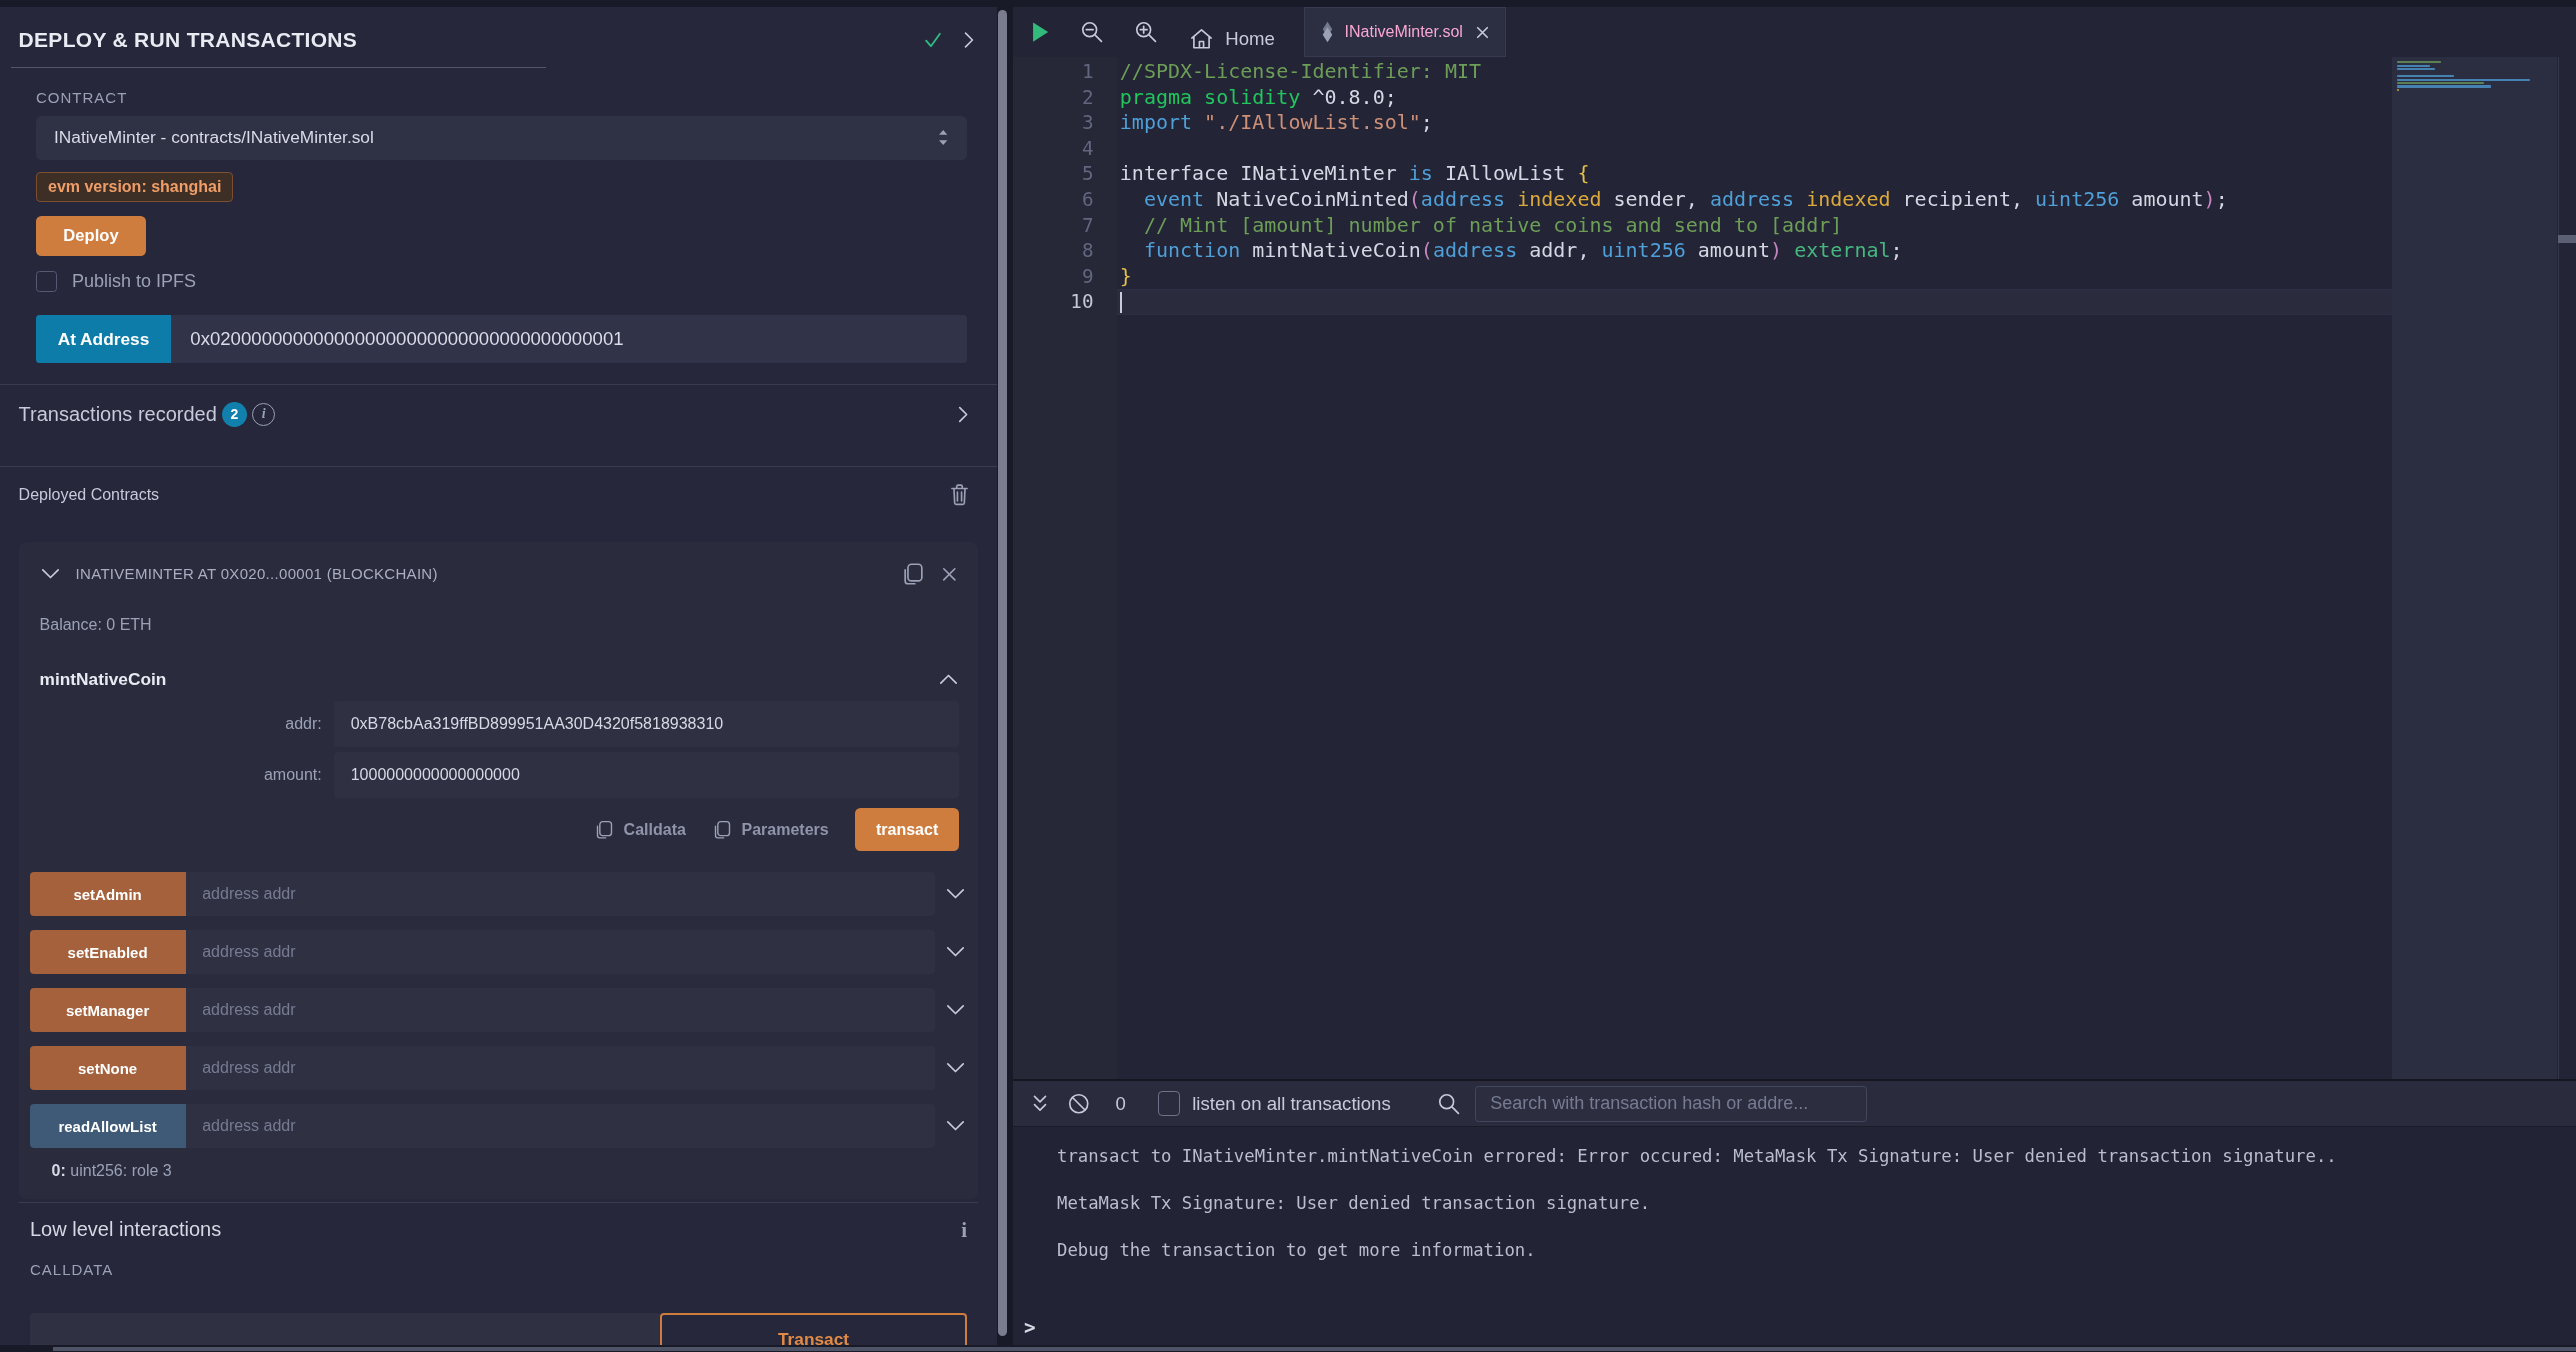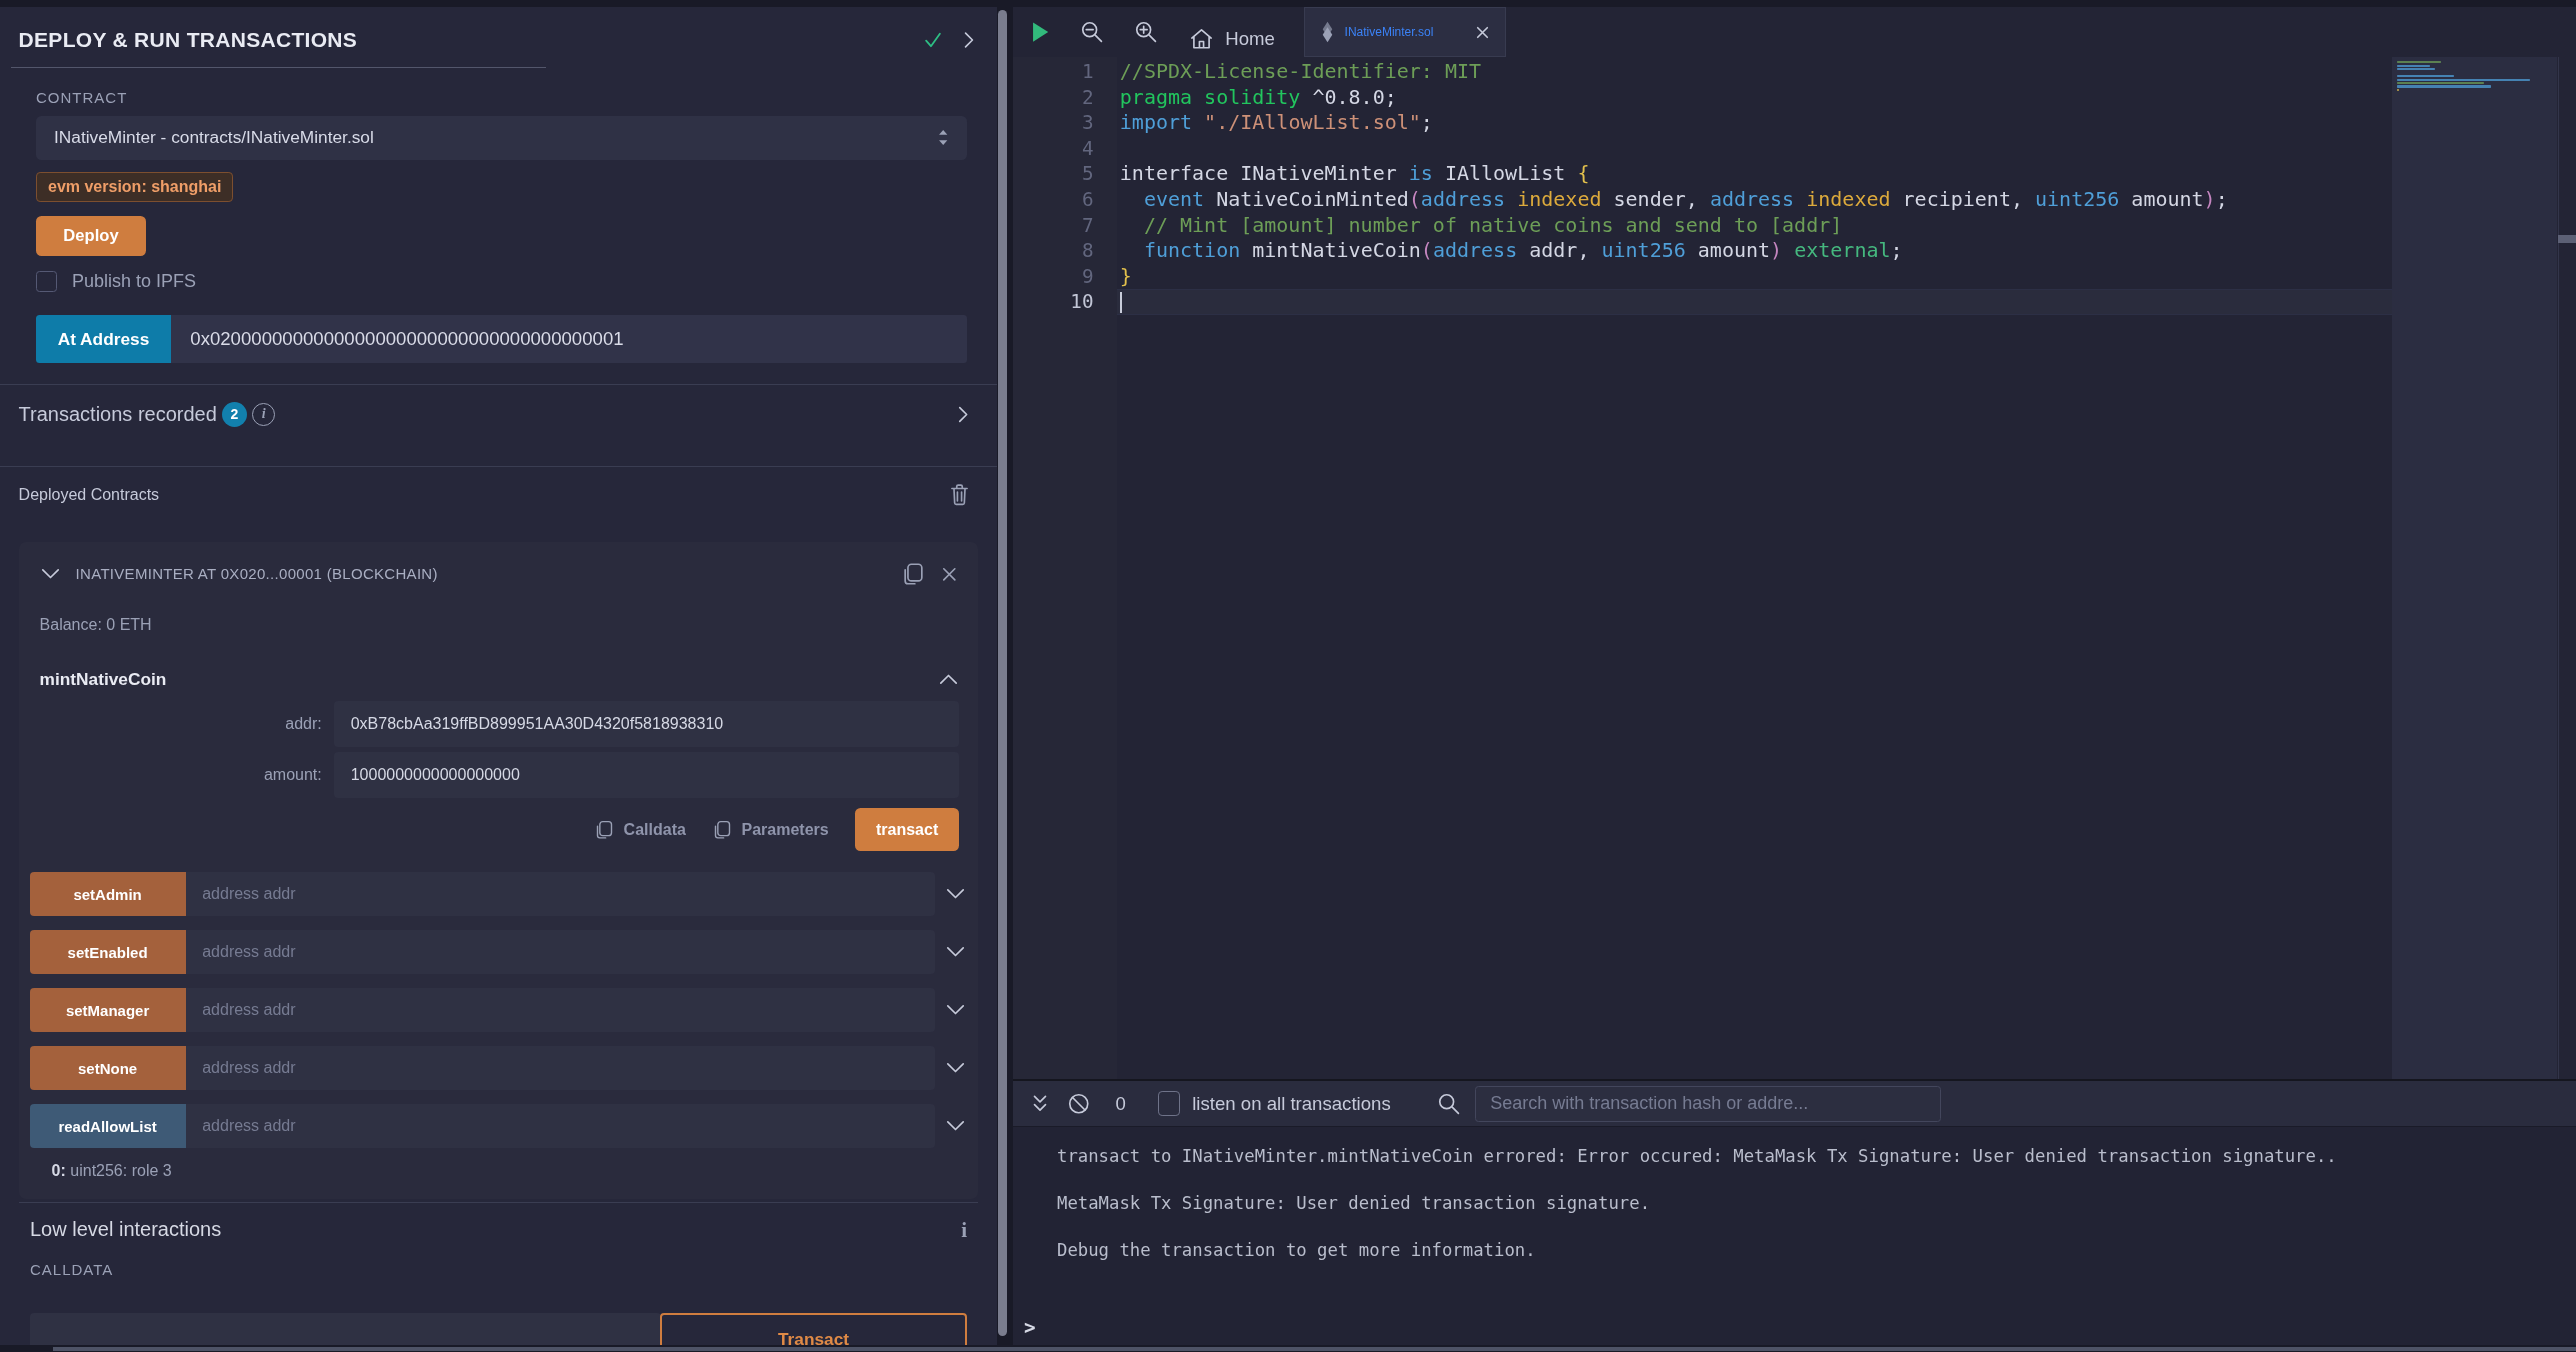--- a/index.html
+++ b/index.html
@@ -74,21 +74,21 @@
   .btn-transact-lg { width:307px; height:52px; margin-left:-1.4px; background:transparent; border:2.1px solid #cf7d3f; border-radius:4.1px; color:#e08a46; font-size:17.3px; font-weight:bold; font-family:inherit; }
 
   
   #editor { position:absolute; left:1013px; top:7px; width:1563px; height:1073px; background:#232435; }
   .ed-toolbar { height:50px; display:flex; align-items:center; }
   .tb-icon { margin-left:30px; }
   .tb-icon:first-child { margin-left:18px; }
   .home-tab { margin-left:32px; display:flex; align-items:center; gap:11px;margin-top:14px; }
   .home-label { font-size:18.6px; color:#c6cada; }
   .file-tab { margin-left:29px; height:50px; width:202px; background:#2c2e42; border:0.7px solid #383b50; display:flex; align-items:center; padding:0 15px; gap:9.7px; }
-  .file-tab .tab-label { font-size:12px; color:#3b82f6; flex:1; }
+  .file-tab .tab-label { font-size:16px; color:#f9a8d4; flex:1; }
   .ed-body { position:relative; height:1022px; }
   #gutter-bg { position:absolute; left:0; top:0; width:104px; height:100%; background:#262737; }
   #code-lines { position:absolute; left:0; top:2.1px; right:184px; font-family:"DejaVu Sans Mono","Liberation Mono",monospace; font-size:20px; }
   .code-line { display:flex; height:25.6px; line-height:25.6px; }
   .gutter-num { width:104px; background:#262737; color:#62667e; text-align:right; padding-right:23.5px; font-size:19.3px; }
   .code-text { flex:1; white-space:pre; padding-left:2.8px; }
   .code-line.active .code-text { background:rgba(130,136,170,.08); box-shadow:inset 0 0.7px 0 #2e3048, inset 0 -0.7px 0 #2e3048; }
   .code-line.active .gutter-num { color:#c2c6d6; }
   .cursor { display:inline-block; width:2.1px; height:21px; background:#c8ccda; vertical-align:middle; }
   #minimap-col { position:absolute; top:0; right:19.3px; width:165px; height:100%; background:#2b2d41; }
@@ -98,21 +98,21 @@
   #ed-scroll-thumb { position:absolute; top:178px; right:0; width:18px; height:7.6px; background:#5c6075; }
 
   
   #terminal { position:absolute; left:1013px; top:1079px; width:1563px; height:266px; background:#222334; border-top:2.1px solid #15161f; }
   .term-toolbar { height:46px; background:#2a2c3e; border-bottom:1.4px solid #1a1b28; display:flex; align-items:center; }
   .term-toolbar .ticon { margin-left:18px; }
   .term-count { margin-left:25px; font-size:18.6px; color:#c6cada; }
   .term-chk { margin-left:32px; width:22px; height:25px; border:1.4px solid #6f7389; border-radius:4.1px; background:#2a2c3e; }
   .term-listen { margin-left:12.4px; font-size:18.6px; color:#c6cada; }
   .term-search-icon { margin-left:46px; }
-  .term-search { margin-left:15px; width:466px; height:36px; background:#2c2e40; border:1.4px solid #43465c; border-radius:3.5px; color:#c6cada; font-size:18px; font-family:inherit; padding:0 14px; outline:none; }
+  .term-search { margin-left:15px; width:392px; height:36px; background:#2c2e40; border:1.4px solid #43465c; border-radius:3.5px; color:#c6cada; font-size:18px; font-family:inherit; padding:0 14px; outline:none; }
   .term-body { padding:19.3px 14px 0 44px; font-family:"DejaVu Sans Mono","Liberation Mono",monospace; font-size:17.3px; color:#b9bdcc; }
   .term-line { margin-bottom:27px; white-space:pre; }
   .term-prompt { position:absolute; left:11px; top:235px; font-family:"DejaVu Sans Mono","Liberation Mono",monospace; font-size:19.3px; font-weight:bold; color:#d6d9e5; }
 
   #bottom-scroll { position:absolute; left:53px; top:1347px; width:2523px; height:3.5px; background:#4e5366; }
 
   .ic { stroke:#9ba1b6; fill:none; stroke-width:2.4; stroke-linecap:round; stroke-linejoin:round; }
   .ic-light { stroke:#c6cada; }
 </style>
 </head>

